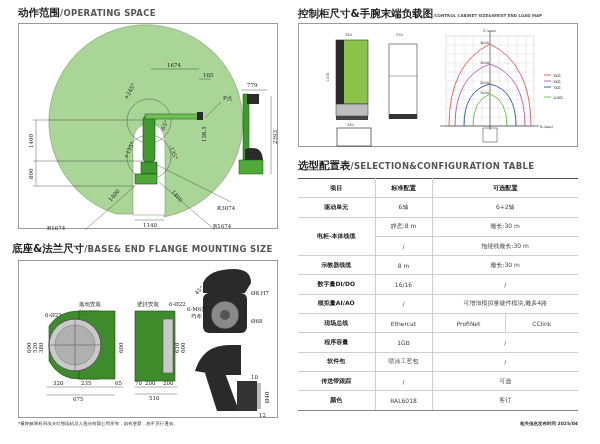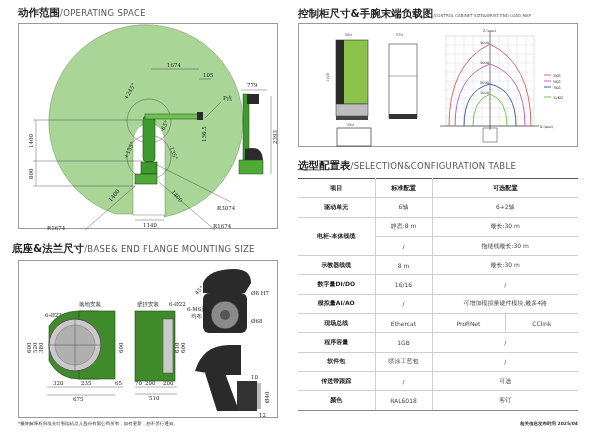--- a/index.html
+++ b/index.html
@@ -1,19 +1,19 @@
 <!DOCTYPE html>
 <html><head>
 <meta charset="utf-8">
 <style>
   * { box-sizing: border-box; margin: 0; padding: 0; }
   html, body { width: 600px; height: 444px; background: #ffffff; overflow: hidden; }
   body { position: relative; font-family: "DejaVu Sans", sans-serif; color: #222; }
   .sec-title { position: absolute; font-size: 10.5px; font-weight: bold; color: #1e1e1e; white-space: nowrap; line-height: 12px; }
-  .sec-title .en { font-weight: normal; color: #555; font-size: 8.5px; letter-spacing: 0.3px; text-align: right; }
+  .sec-title .en { font-weight: bold; color: #555; font-size: 8.5px; letter-spacing: 0.3px; text-align: right; }
   .sec-title .en.small { font-size: 4px; letter-spacing: 0; }
   .panel { position: absolute; border: 1px solid #9a9a9a; background: #fff; }
   .dim { font-family: "DejaVu Serif", serif; font-size: 5.5px; fill: #222; }
   .dimline { stroke: #333; stroke-width: 0.4; fill: none; }
   table.cfg { position: absolute; left: 298px; top: 178px; width: 280px; border-collapse: collapse; font-size: 6px; }
   table.cfg td, table.cfg th { border-bottom: 1px solid #cfcfcf; text-align: center; height: 19.3px; padding: 0 2px; }
   table.cfg tr:first-child th { border-top: 1.5px solid #555; }
   table.cfg th { font-weight: bold; color: #222; font-size: 6.2px; }
   table.cfg td.lbl { font-weight: bold; color: #222; width: 77px; border-right: 1px solid #cfcfcf; }
   table.cfg td.std { width: 57px; border-right: 1px solid #cfcfcf; color: #444; }

